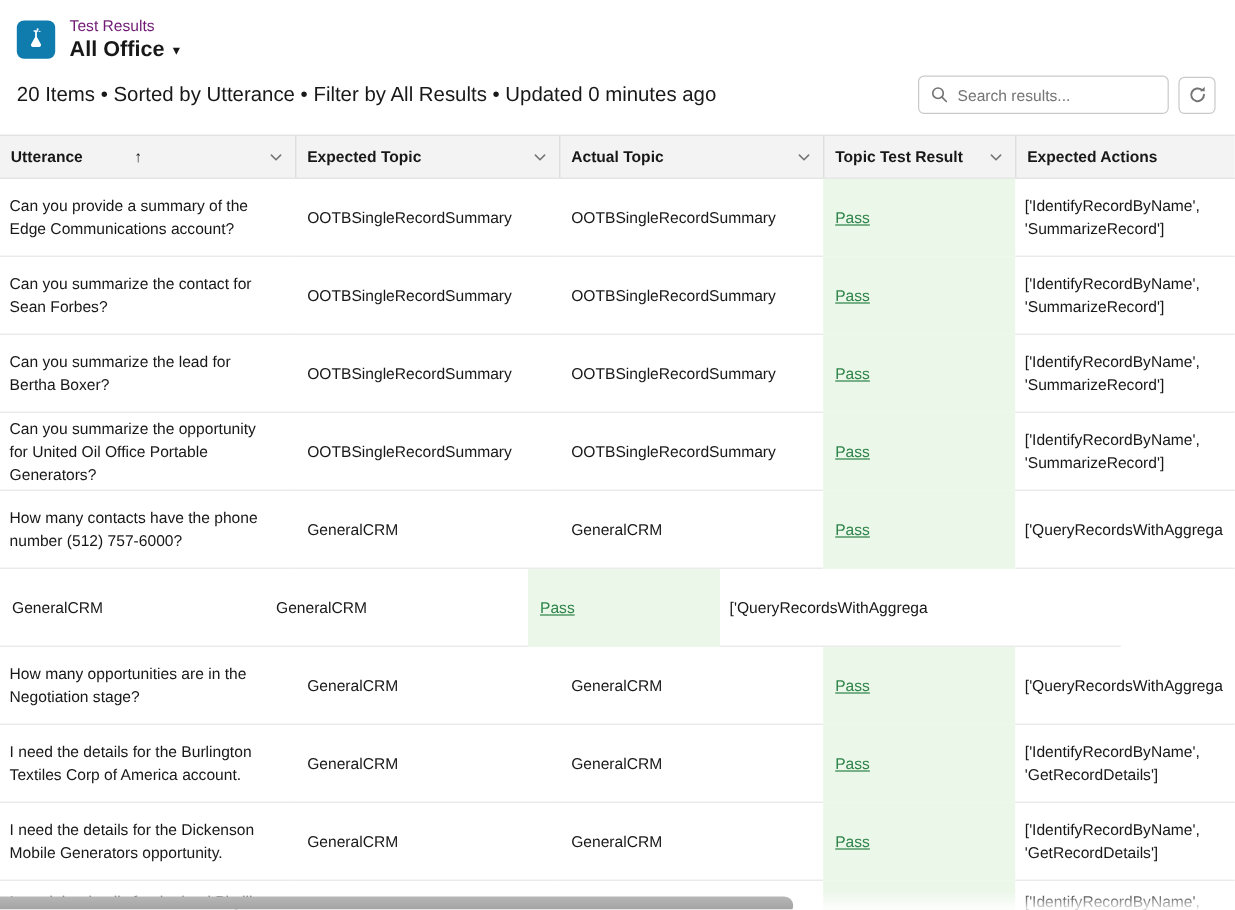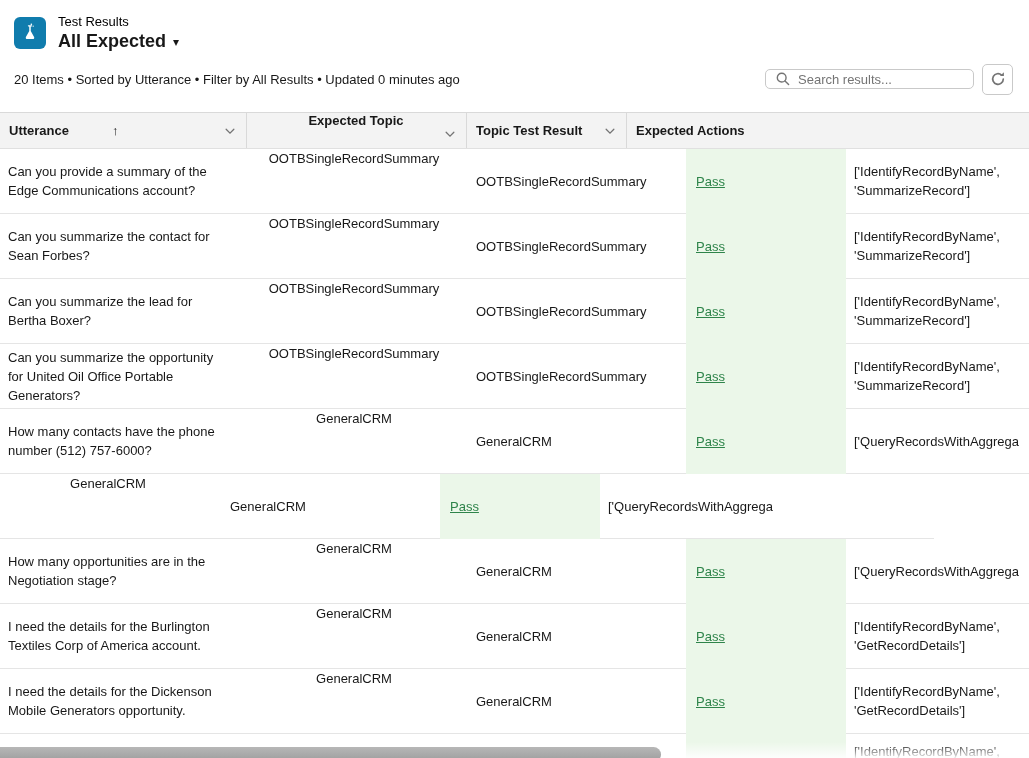--- a/index.html
+++ b/index.html
@@ -5,52 +5,52 @@
   * { margin:0; padding:0; box-sizing:border-box; }
   html,body { width:1029px; height:758px; overflow:hidden; background:#fff;
     font-family:"Liberation Sans","DejaVu Sans",sans-serif; color:#181818; }
   .page { position:relative; width:1029px; height:758px; overflow:hidden; }
 
   
   .page-header { display:flex; align-items:center; padding:14px 16px 6px 14px; }
   .entity-icon { width:32px; height:32px; border-radius:6px; background:var(--icon-bg,#107cad);
     display:flex; align-items:center; justify-content:center; flex:0 0 32px; }
   .titles { margin-left:12px; }
-  .object-label { font-size:13px; color:#000000; line-height:16px; }
+  .object-label { font-size:13px; color:#701a75; line-height:16px; }
   .view-row { display:flex; align-items:center; cursor:pointer; }
   .view-label { font-size:18px; font-weight:bold; line-height:22px; }
   .caret { font-size:12px; margin-left:7px; margin-top:2px; }
 
   
   .toolbar { display:flex; align-items:center; justify-content:space-between;
     padding:0 16px 0 14px; height:42px; }
-  .summary { font-size:13px; color:#181818; }
+  .summary { font-size:17px; color:#181818; }
   .toolbar-right { display:flex; align-items:center; gap:8px; }
-  .search-box { display:flex; align-items:center; width:209px; height:20px;
+  .search-box { display:flex; align-items:center; width:209px; height:32px;
     border:1px solid #c9c9c9; border-radius:5px; background:#fff; padding:0 10px; }
   .search-box svg { flex:0 0 14px; }
   .search-input { border:none; outline:none; flex:1; margin-left:8px; font-size:13px;
     font-family:inherit; color:#181818; background:transparent; }
   .search-input::placeholder { color:#747474; }
   .refresh-btn { width:31px; height:31px; border:1px solid #c9c9c9; border-radius:5px;
     background:#fff; display:flex; align-items:center; justify-content:center; cursor:pointer; }
 
   
   .table-viewport { position:absolute; left:0; right:0; top:112px; bottom:0; overflow:hidden; }
   .table { width:1180px; }
   .thead { display:flex; background:#f3f3f3; height:37px;
     border-top:1px solid #d9d9d9; border-bottom:1px solid #e0e0e0; }
   .th { display:flex; align-items:center; font-size:13px; font-weight:bold;
     padding:0 10px 0 9px; position:relative; }
   .th + .th { border-left:1px solid #d9d9d9; }
   .th .chev { margin-left:auto; }
   .sort-arrow { font-weight:normal; font-size:13px; margin-left:7px; }
 
   .col-utterance { width:246px;gap:36px; }
-  .col-expected  { width:220px;flex-direction:column; }
+  .col-expected  { width:220px; }
   .col-actual    { width:220px; }
   .col-result    { width:160px; }
   .col-actions   { width:334px; }
 
   .row { display:flex; height:65px; }
   .td { display:flex; align-items:center; font-size:13px; line-height:19px;
     border-bottom:1px solid #e5e5e5; }
   .td.col-utterance { padding:0 24px 0 8px; }
   .td.col-expected, .td.col-actual { padding:0 14px 0 10px; }
   .td.col-result { padding:0 14px 0 10px; background:var(--pass-bg,#ebf7e9); border-bottom:none; }
@@ -75,21 +75,21 @@
     <div class="entity-icon">
       <svg width="20" height="20" viewBox="0 0 24 24">
         <path fill="#ffffff" d="M10.2 4.2h.9v5.3l-4 7.2c-.6 1.1.2 2.6 1.5 2.6h6.8c1.3 0 2.1-1.5 1.5-2.6l-4-7.2V4.2h.9c.5 0 .8-.4.8-.8s-.3-.8-.8-.8h-3.6c-.5 0-.8.4-.8.8s.3.8.8.8z"></path>
         <circle cx="13.6" cy="1.6" r="1" fill="#ffffff"></circle>
         <circle cx="15.8" cy="3.8" r="0.7" fill="#ffffff"></circle>
       </svg>
     </div>
     <div class="titles">
       <div class="object-label">Test Results</div>
       <div class="view-row">
-        <span class="view-label">All Expected</span>
+        <span class="view-label">All Office</span>
         <span class="caret">▾</span>
       </div>
     </div>
   </header>
 
   <div class="toolbar">
     <div class="summary">20 Items • Sorted by Utterance • Filter by All Results • Updated 0 minutes ago</div>
     <div class="toolbar-right">
       <div class="search-box">
         <svg width="14" height="14" viewBox="0 0 16 16">
@@ -117,20 +117,26 @@
           <svg class="chev" width="12" height="12" viewBox="0 0 14 14">
             <path d="M2.5 5l4.5 4.5L11.5 5" fill="none" stroke="#747474" stroke-width="1.5" stroke-linecap="round"></path>
           </svg>
         </div>
         <div class="th col-expected">
           <span>Expected Topic</span>
           <svg class="chev" width="12" height="12" viewBox="0 0 14 14">
             <path d="M2.5 5l4.5 4.5L11.5 5" fill="none" stroke="#747474" stroke-width="1.5" stroke-linecap="round"></path>
           </svg>
         </div>
+        <div class="th col-actual">
+          <span>Actual Topic</span>
+          <svg class="chev" width="12" height="12" viewBox="0 0 14 14">
+            <path d="M2.5 5l4.5 4.5L11.5 5" fill="none" stroke="#747474" stroke-width="1.5" stroke-linecap="round"></path>
+          </svg>
+        </div>
         <div class="th col-result">
           <span>Topic Test Result</span>
           <svg class="chev" width="12" height="12" viewBox="0 0 14 14">
             <path d="M2.5 5l4.5 4.5L11.5 5" fill="none" stroke="#747474" stroke-width="1.5" stroke-linecap="round"></path>
           </svg>
         </div>
         <div class="th col-actions">
           <span>Expected Actions</span>
         </div>
       </div>

